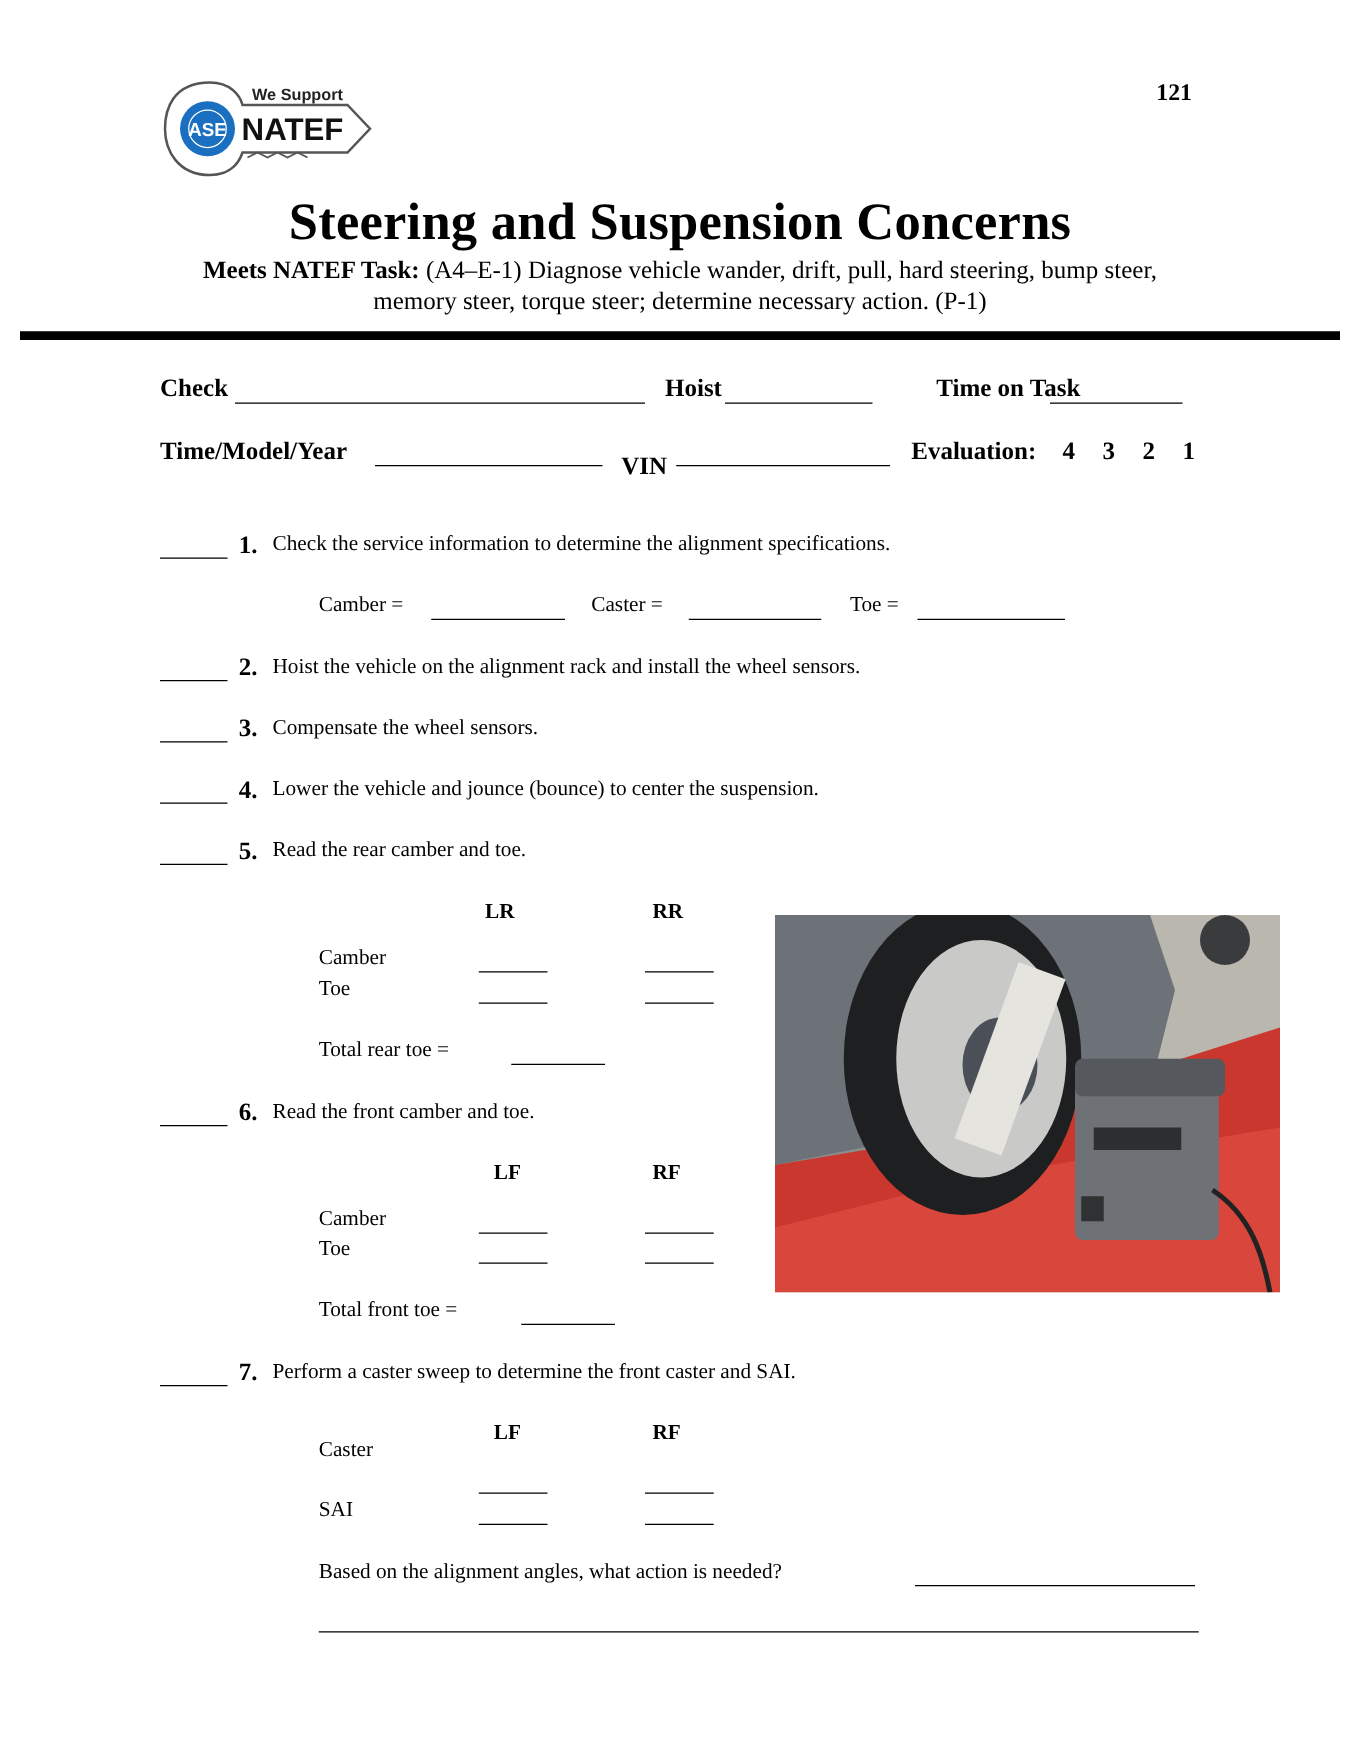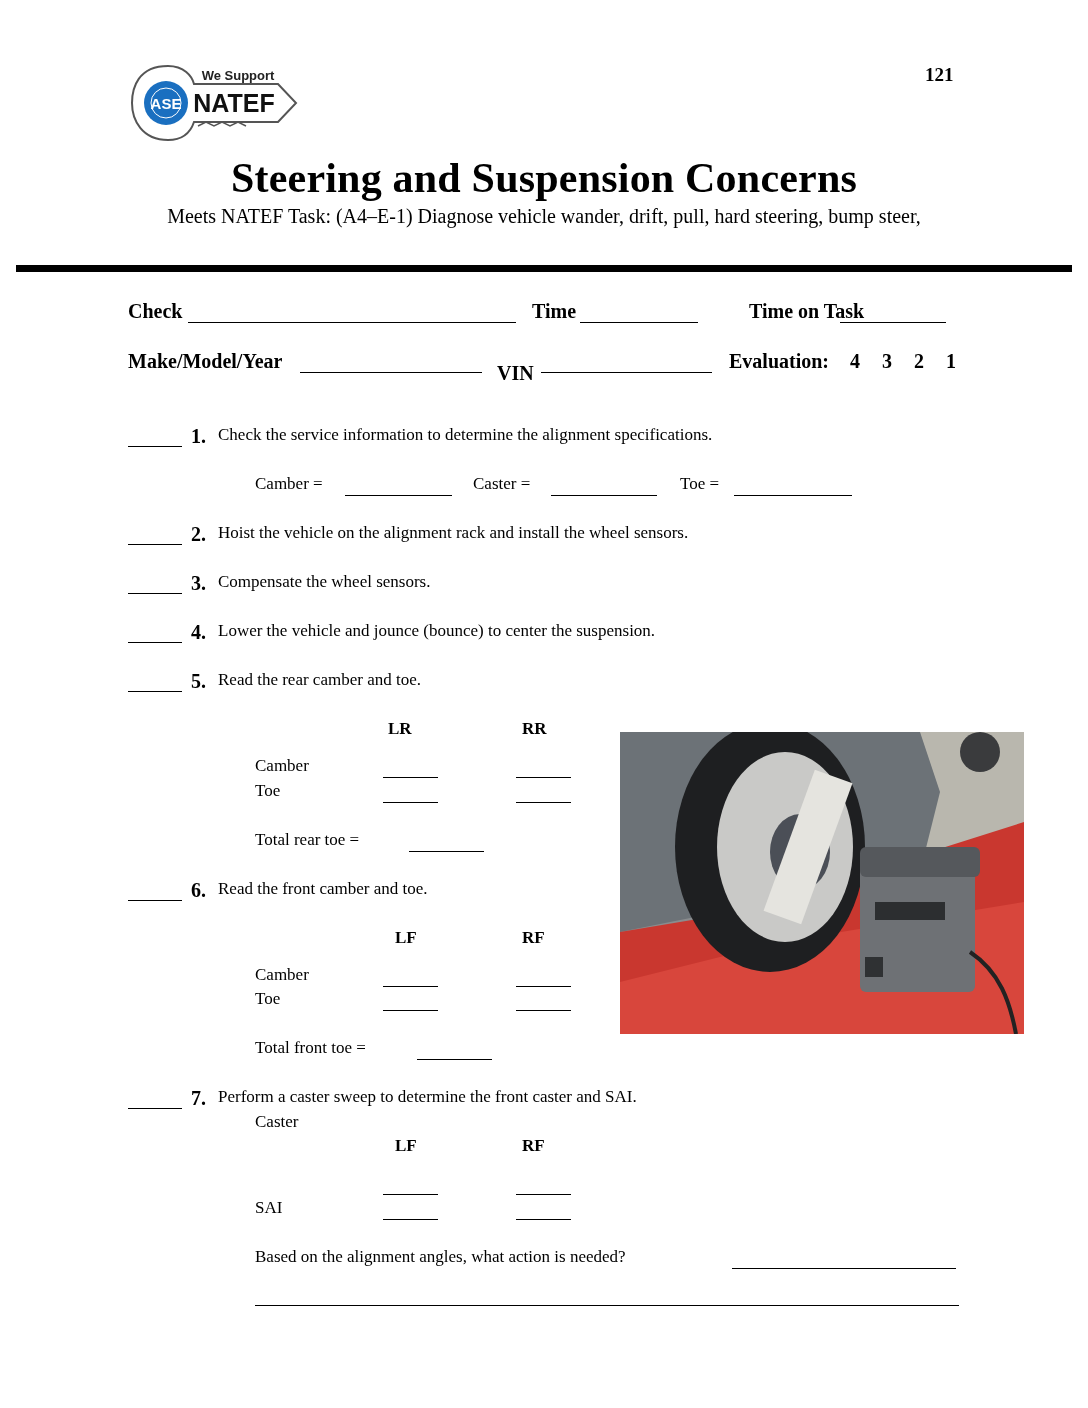--- a/index.html
+++ b/index.html
@@ -3,21 +3,21 @@
 <meta charset="utf-8">
 <style>
   html, body { margin: 0; padding: 0; background: #ffffff; }
   body { width: 1088px; height: 1408px; position: relative; overflow: hidden;
          font-family: "Liberation Serif", "DejaVu Serif", serif; color: #000; }
   .abs { position: absolute; }
   .logo { left: 128px; top: 58px; width: 178px; height: 90px; }
   .page-num { left: 925px; top: 64px; font-weight: bold; font-size: 19px; }
   .title { left: 0; width: 1088px; top: 154px; text-align: center; font-weight: bold; font-size: 42px; letter-spacing: 0.2px; }
   .task { left: 110px; width: 868px; top: 204px; text-align: center; font-size: 20px; line-height: 25px; }
-  .task b { font-weight: normal; }
+  .task b { font-weight: bold; }
   .rule { left: 16px; top: 265px; width: 1056px; height: 7px; background: #000; }
   .fld { font-weight: bold; font-size: 20px; top: 300px; }
   .uline { border-bottom: 1.5px solid #000; height: 0; }
   .txt { font-size: 17px; }
   .bold { font-weight: bold; text-align: center; }
   .step-blank { width: 54px; border-bottom: 1.5px solid #000; height: 0; }
   .step-num { font-weight: bold; font-size: 20px; }
   .photo { left: 620px; top: 732px; width: 404px; height: 302px; overflow: hidden; }
 </style>
 </head>
@@ -35,32 +35,33 @@
   </svg>
 </div>
 
 <div class="abs page-num">121</div>
 
 <div class="abs title">Steering and Suspension Concerns</div>
 
 <div class="abs task">
   <b>Meets NATEF Task:</b>
   <span>(A4–E-1) Diagnose vehicle wander, drift, pull, hard steering, bump steer,</span><br>
+  <span>memory steer, torque steer; determine necessary action.  (P-1)</span>
 </div>
 
 <div class="abs rule"></div>
 
 <div class="abs fld" style="left:128px;">Check</div>
 <div class="abs uline" style="left:188px; top:322px; width:328px;"></div>
-<div class="abs fld" style="left:532px;">Time</div>
+<div class="abs fld" style="left:532px;">Hoist</div>
 <div class="abs uline" style="left:580px; top:322px; width:118px;"></div>
 <div class="abs fld" style="left:709px;margin-left:40px;">Time on Task</div>
 <div class="abs uline" style="left:840px; top:322px; width:106px;"></div>
 
-<div class="abs fld" style="left:128px; top:350px;">Make/Model/Year</div>
+<div class="abs fld" style="left:128px; top:350px;">Time/Model/Year</div>
 <div class="abs uline" style="left:300px; top:372px; width:182px;"></div>
 <div class="abs fld" style="left:497px; top:362px;">VIN</div>
 <div class="abs uline" style="left:541px; top:372px; width:171px;"></div>
 <div class="abs fld" style="left:729px; top:350px;">Evaluation:</div>
 <div class="abs fld" style="left:850px; top:350px;">4</div>
 <div class="abs fld" style="left:882px; top:350px;">3</div>
 <div class="abs fld" style="left:914px; top:350px;">2</div>
 <div class="abs fld" style="left:946px; top:350px;">1</div>
 
 <div class="abs step-blank" style="left:128px; top:446px;"></div>
@@ -115,21 +116,21 @@
 <div class="abs uline" style="left:516px; top:1010px; width:55px;"></div>
 <div class="abs txt" style="left:255px; top:1038px;">Total front toe =</div>
 <div class="abs uline" style="left:417px; top:1059px; width:75px;"></div>
 
 <div class="abs step-blank" style="left:128px; top:1108px;"></div>
 <div class="abs step-num" style="left:191px; top:1087px;">7.</div>
 <div class="abs txt" style="left:218px; top:1087px;">Perform a caster sweep to determine the front caster and SAI.</div>
 
 <div class="abs txt bold" style="left:395px; top:1136px;">LF</div>
 <div class="abs txt bold" style="left:522px; top:1136px;">RF</div>
-<div class="abs txt" style="left:255px; top:1112px;">Caster</div>
+<div class="abs txt" style="left:255px; top:1150px;">Caster</div>
 <div class="abs txt" style="left:255px; top:1198px;">SAI</div>
 <div class="abs uline" style="left:383px; top:1194px; width:55px;"></div>
 <div class="abs uline" style="left:516px; top:1194px; width:55px;"></div>
 <div class="abs uline" style="left:383px; top:1219px; width:55px;"></div>
 <div class="abs uline" style="left:516px; top:1219px; width:55px;"></div>
 
 <div class="abs txt" style="left:255px; top:1247px;">Based on the alignment angles, what action is needed?</div>
 <div class="abs uline" style="left:732px; top:1268px; width:224px;"></div>
 <div class="abs uline" style="left:255px; top:1305px; width:704px;"></div>
 

